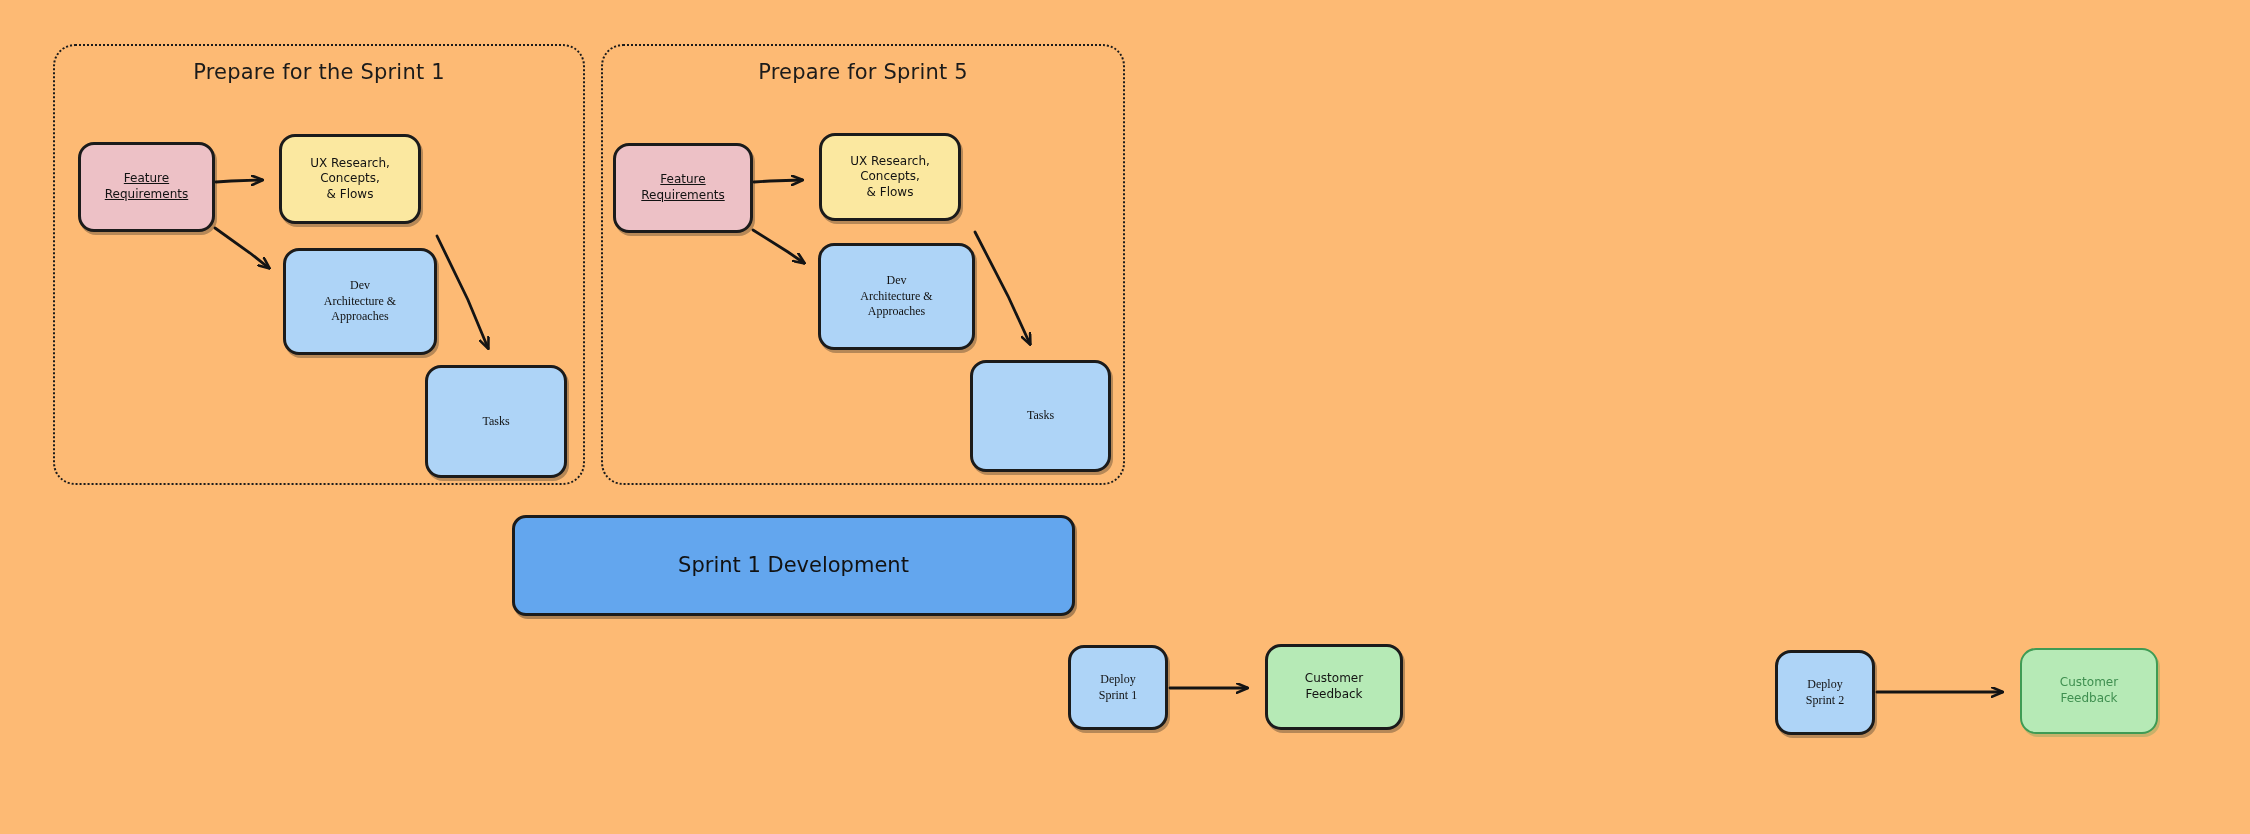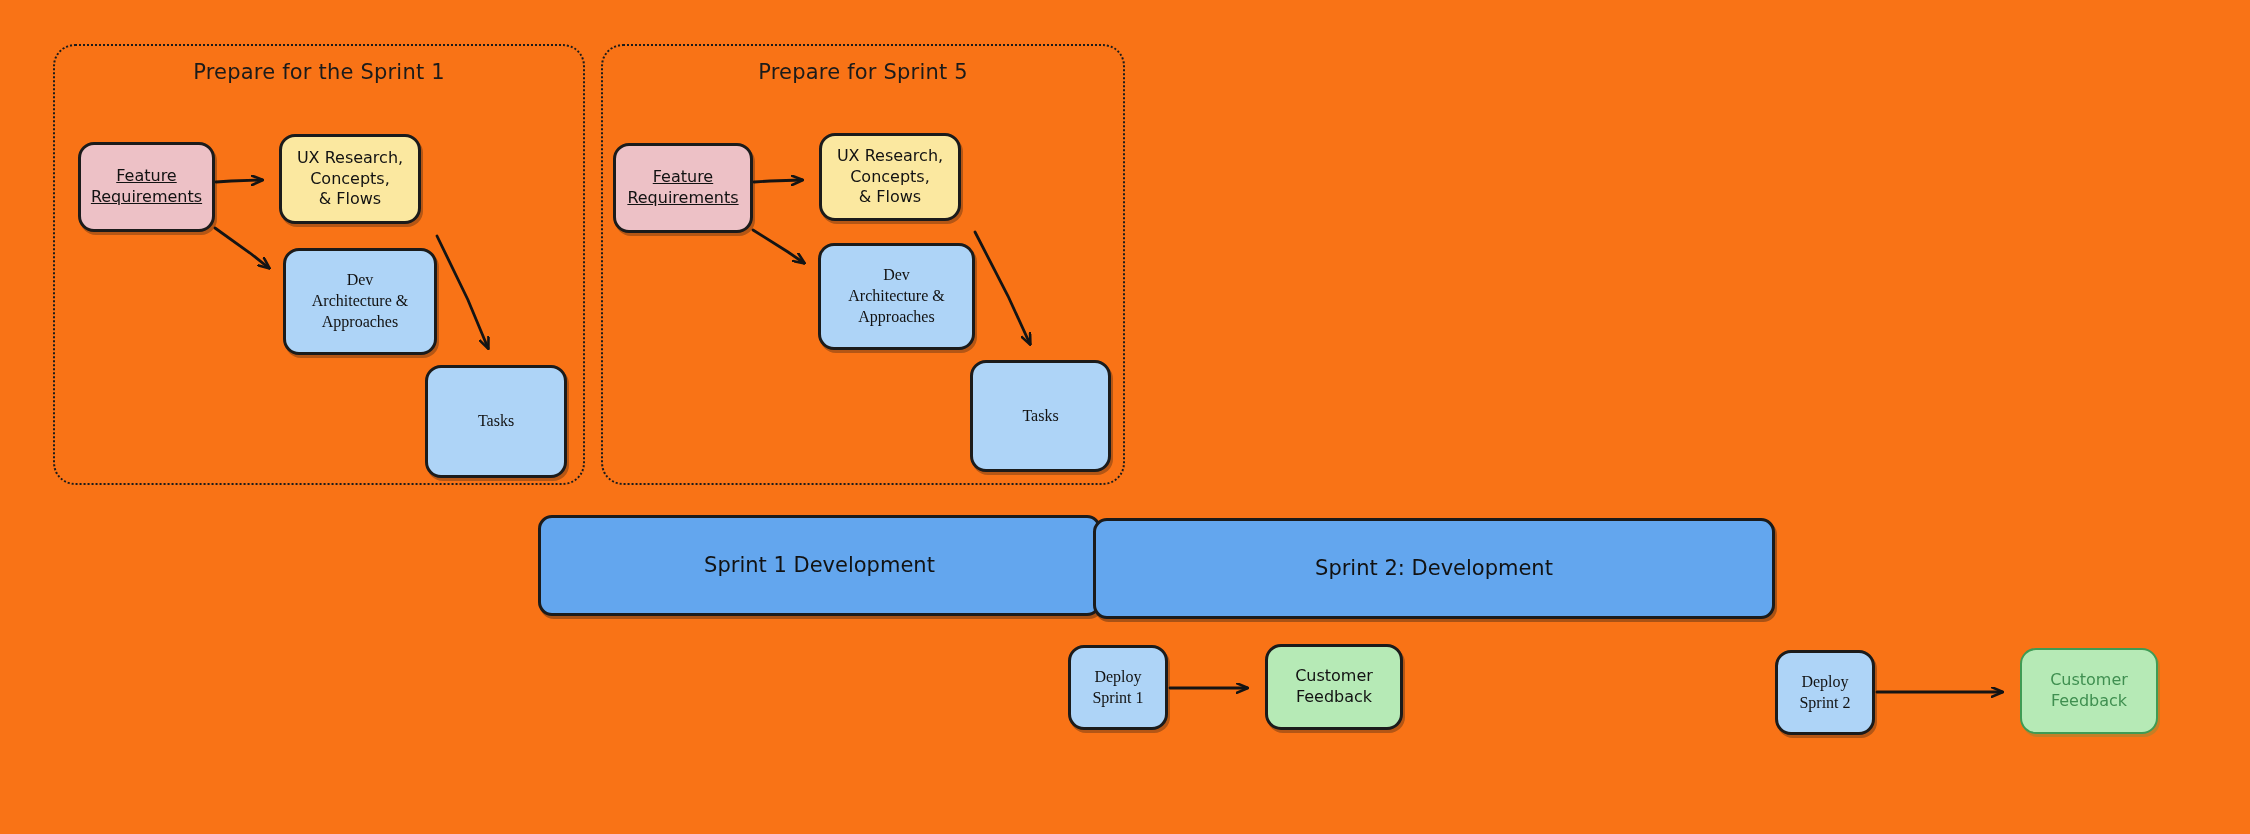--- a/index.html
+++ b/index.html
@@ -7,21 +7,21 @@
     padding: 0;
     background: #ffffff;
   }
   body {
     font-family: "DejaVu Sans", sans-serif;
   }
   #canvas {
     position: relative;
     width: 2250px;
     height: 834px;
-    background: #f97316;
+    background: #fdba74;
     overflow: hidden;
   }
   #wires {
     position: absolute;
     left: 0;
     top: 0;
     width: 2250px;
     height: 834px;
     pointer-events: none;
   }
@@ -49,21 +49,21 @@
   
   .node {
     position: absolute;
     box-sizing: border-box;
     display: flex;
     align-items: center;
     justify-content: center;
     text-align: center;
     border: 3px solid #1b1b1b;
     border-radius: 16px;
-    font-size: 16px;
+    font-size: 12px;
     line-height: 1.30;
     color: #121212;
     padding: 4px 6px;
     white-space: pre-line;
     box-shadow: 2px 3px 0 rgba(20,20,20,0.30);
   }
   .node.pink   { background: #edc1c6; text-decoration: underline; }
   .node.yellow { background: #fbe8a0; }
   .node.blue   { background: #aed4f7; font-family: Liberation Serif, serif; }
   .node.green  { background: #b6eab6; }
@@ -133,23 +133,22 @@
   <div class="node yellow" id="n-g2ux" style="left: 819px; top: 133px; width: 142px; height: 88px; background: rgb(251, 232, 160);">UX Research,
 Concepts,
 &amp; Flows</div>
 
   <div class="node blue" id="n-g2dev" style="left: 818px; top: 243px; width: 157px; height: 107px; background: rgb(174, 212, 247);">Dev
 Architecture &amp;
 Approaches</div>
 
   <div class="node blue" id="n-g2tasks" style="left: 970px; top: 360px; width: 141px; height: 112px; background: rgb(174, 212, 247);">Tasks</div>
 
-  <div class="node bar" id="n-bar1" style="left: 512px; top: 515px; width: 563px; height: 101px; background: rgb(99, 166, 238); margin-left: 26px;">Sprint 1 Development</div>
+  <div class="node bar" id="n-bar1" style="left: 512px; top: 515px; width: 563px; height: 101px; background: rgb(99, 166, 238);">Sprint 1 Development</div>
 
-  <div class="node bar" id="n-bar2" style="left: 1093px; top: 518px; width: 682px; height: 101px; background: rgb(99, 166, 238);">Sprint 2: Development</div>
 
   <div class="node blue" id="n-dep1" style="left: 1068px; top: 645px; width: 100px; height: 85px; background: rgb(174, 212, 247);">Deploy
 Sprint 1</div>
 
   <div class="node green" id="n-cf1" style="left: 1265px; top: 644px; width: 138px; height: 86px; background: rgb(182, 234, 182);">Customer
 Feedback</div>
 
   <div class="node blue" id="n-dep2" style="left: 1775px; top: 650px; width: 100px; height: 85px; background: rgb(174, 212, 247);">Deploy
 Sprint 2</div>
 

